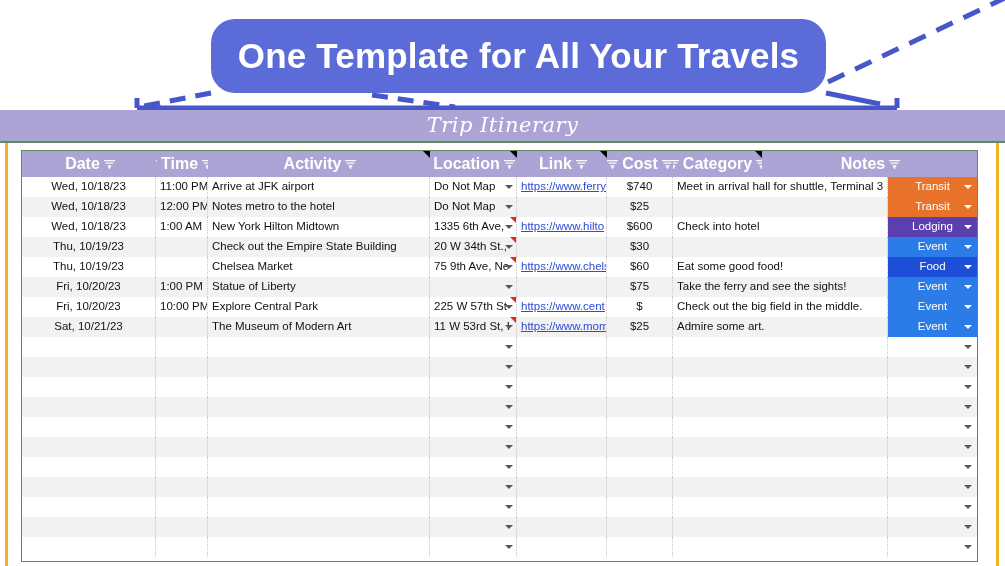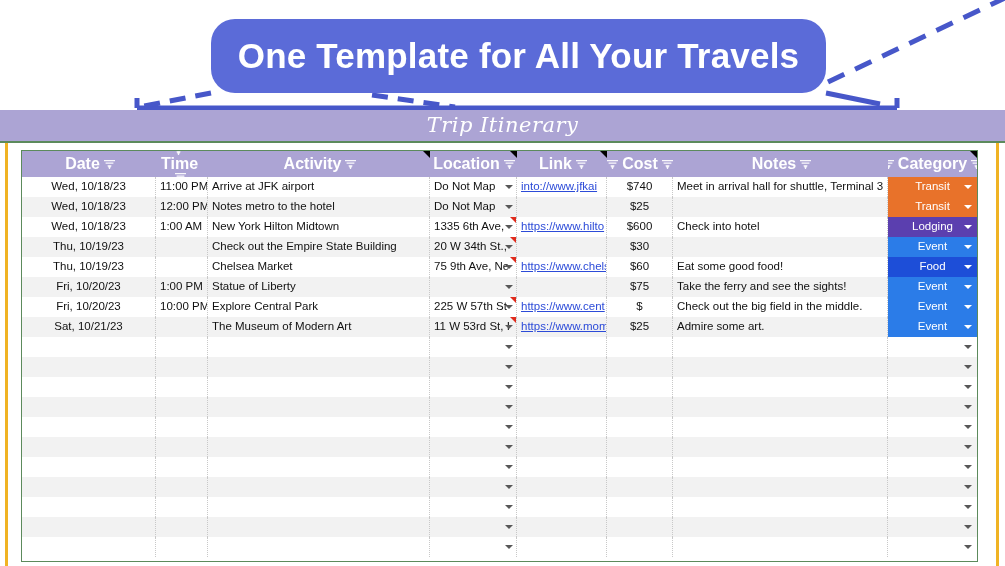--- a/index.html
+++ b/index.html
@@ -149,21 +149,21 @@
     font-size: 11.5px;
     color: #111111;
     white-space: nowrap;
     overflow: hidden;
     border-right: 1px dotted #c8c8c8;
     padding: 0 4px;
   }
 
   
   .c-date     { width: 134px; text-align: center; }
-  .c-time     { width: 52px;  text-align: left; padding-right: 5px; flex-direction: column; }
+  .c-time     { width: 52px;  text-align: left; padding-right: 5px; }
   .c-activity { width: 222px; text-align: left; }
   .c-location { width: 87px;  text-align: left; padding-right: 14px; }
   .c-link     { width: 90px;  text-align: left; }
   .c-cost     { width: 66px;  text-align: center; }
   .c-notes    { width: 215px; text-align: left; }
   .c-category { width: 89px;  text-align: center; border-right: none; padding: 0; }
 
   .cell.c-link a,
   .cell.c-link .linktext {
     color: #2c4bd8;
@@ -280,44 +280,44 @@
         </div>
         <div class="hcell c-cost">
           <svg class="funnel lead" viewBox="0 0 11 9">
             <path d="M0 0.6 H11 M1.6 3.2 H9.4 M3.6 5.8 H7.4 M4.6 5.8 L5.5 8.4 L6.4 5.8 Z" stroke="#ffffff" stroke-width="1.3" fill="#ffffff"></path>
           </svg>
           <span class="htext">Cost</span>
           <svg class="funnel trail" viewBox="0 0 11 9">
             <path d="M0 0.6 H11 M1.6 3.2 H9.4 M3.6 5.8 H7.4 M4.6 5.8 L5.5 8.4 L6.4 5.8 Z" stroke="#ffffff" stroke-width="1.3" fill="#ffffff"></path>
           </svg>
         </div>
+        <div class="hcell c-category">
+          <svg class="funnel lead" viewBox="0 0 11 9">
+            <path d="M0 0.6 H11 M1.6 3.2 H9.4 M3.6 5.8 H7.4 M4.6 5.8 L5.5 8.4 L6.4 5.8 Z" stroke="#ffffff" stroke-width="1.3" fill="#ffffff"></path>
+          </svg>
+          <span class="htext">Category</span>
+          <svg class="funnel trail" viewBox="0 0 11 9">
+            <path d="M0 0.6 H11 M1.6 3.2 H9.4 M3.6 5.8 H7.4 M4.6 5.8 L5.5 8.4 L6.4 5.8 Z" stroke="#ffffff" stroke-width="1.3" fill="#ffffff"></path>
+          </svg>
+          <span class="corner-note"></span>
+        </div>
         <div class="hcell c-notes">
           <span class="htext">Notes</span>
           <svg class="funnel trail" viewBox="0 0 11 9">
             <path d="M0 0.6 H11 M1.6 3.2 H9.4 M3.6 5.8 H7.4 M4.6 5.8 L5.5 8.4 L6.4 5.8 Z" stroke="#ffffff" stroke-width="1.3" fill="#ffffff"></path>
           </svg>
-        </div>
-        <div class="hcell c-category">
-          <svg class="funnel lead" viewBox="0 0 11 9">
-            <path d="M0 0.6 H11 M1.6 3.2 H9.4 M3.6 5.8 H7.4 M4.6 5.8 L5.5 8.4 L6.4 5.8 Z" stroke="#ffffff" stroke-width="1.3" fill="#ffffff"></path>
-          </svg>
-          <span class="htext">Category</span>
-          <svg class="funnel trail" viewBox="0 0 11 9">
-            <path d="M0 0.6 H11 M1.6 3.2 H9.4 M3.6 5.8 H7.4 M4.6 5.8 L5.5 8.4 L6.4 5.8 Z" stroke="#ffffff" stroke-width="1.3" fill="#ffffff"></path>
-          </svg>
-          <span class="corner-note"></span>
         </div>
       </div>
     <div id="body-rows">
         <div class="row">
           <div class="cell c-date">Wed, 10/18/23</div>
           <div class="cell c-time">11:00 PM</div>
           <div class="cell c-activity">Arrive at JFK airport</div>
           <div class="cell c-location">Do Not Map<span class="dd-arrow"></span></div>
-          <div class="cell c-link"><span class="linktext">into://www.jfkai</span></div>
+          <div class="cell c-link"><span class="linktext">https://www.ferry</span></div>
           <div class="cell c-cost">$740</div>
           <div class="cell c-notes">Meet in arrival hall for shuttle, Terminal 3</div>
           <div class="cell c-category">
             <div class="cat-chip" style="background: rgb(232, 114, 42);">Transit<span class="dd-arrow"></span></div>
           </div>
         </div>
         <div class="row alt">
           <div class="cell c-date">Wed, 10/18/23</div>
           <div class="cell c-time">12:00 PM</div>
           <div class="cell c-activity">Notes metro to the hotel</div>

